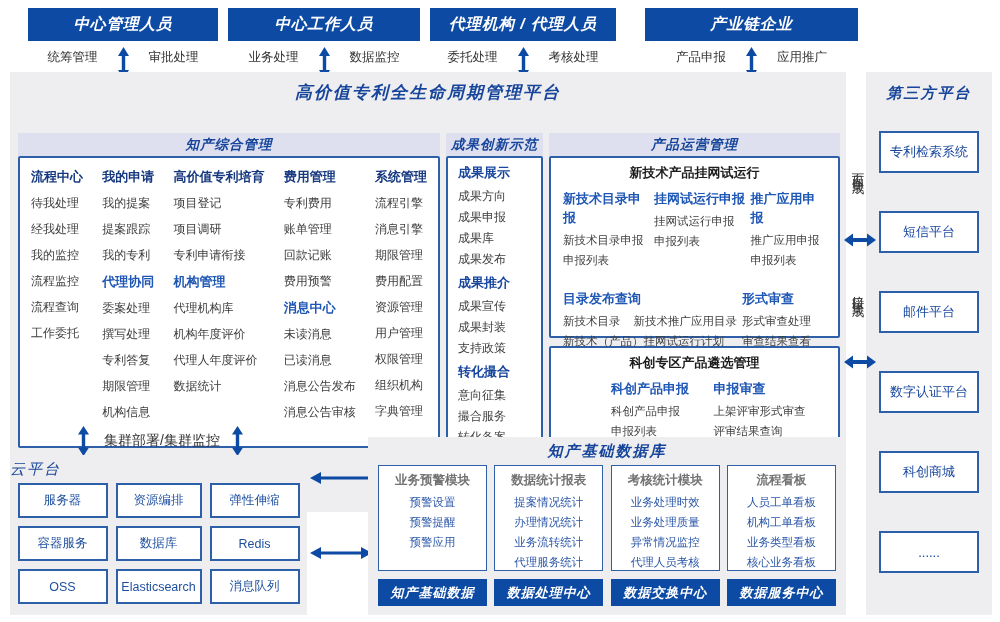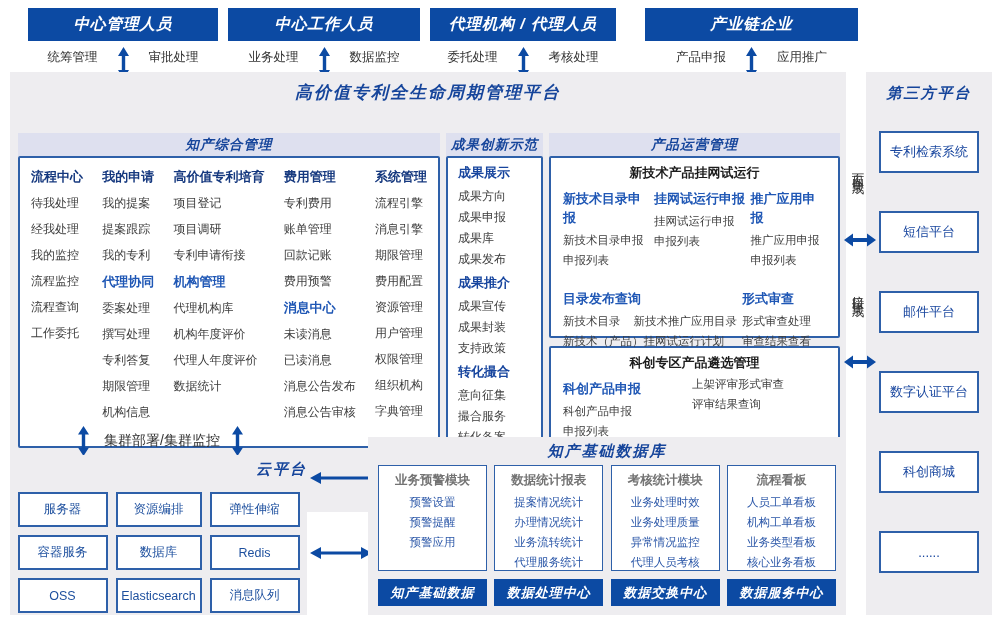--- a/index.html
+++ b/index.html
@@ -47,41 +47,41 @@
   .prow{display:flex;justify-content:space-between;padding:0 12px;}
   .pgroup .group-h{color:var(--subblue);line-height:19px;margin:5px 0 3px;white-space:normal;}
   .pitem{font-size:11.5px;color:var(--gray);line-height:20px;white-space:nowrap;}
   .prow1 .pgroup:nth-of-type(1){width:94px;}
   .prow1 .pgroup:nth-of-type(2){width:100px;}
   .prow1 .pgroup:nth-of-type(3){width:78px;}
   .prow2{margin-top:14px;}
   .prow2 .pgroup:nth-of-type(1){width:176px;}
   .prow2 .pgroup:nth-of-type(1) .pitems{display:flex;flex-wrap:wrap;column-gap:13px;}
   .prow2 .pgroup:nth-of-type(2){width:84px;}
-  .prod-box2 .prow .pgroup:nth-of-type(1){width:122px;}
+  .prod-box2 .prow .pgroup:nth-of-type(1){width:122px;margin-left:48px;}
   .prod-box2 .prow .pgroup:nth-of-type(2){width:134px;}
 
   
   .third-party{position:absolute;left:866px;top:72px;width:126px;height:543px;background:var(--panel);}
   .tp-title{padding-top:12px;text-align:center;font-size:15px;font-weight:bold;font-style:italic;color:var(--navy);letter-spacing:2px;}
   .tp-boxes{margin-top:28px;}
   .tp-box{height:42px;margin:0 13px 38px;background:#fff;border:2px solid var(--border);display:flex;align-items:center;justify-content:center;font-size:13px;color:#17459e;}
 
   
   .int-label{position:absolute;left:849px;writing-mode:vertical-rl;text-orientation:upright;font-size:12.5px;color:#333;letter-spacing:3px;}
   .harrow{position:absolute;width:32px;height:14px;fill:var(--blue);}
 
   
   .cluster-label{position:absolute;left:104px;top:432px;font-size:14px;color:#333;}
   .cluster-arrow{position:absolute;width:11px;height:30px;fill:var(--blue);top:426px;}
 
   
   .cloud{position:absolute;left:10px;top:455px;width:297px;height:160px;background:var(--panel);}
-  .cloud-title{text-align:right;font-size:15px;font-weight:bold;font-style:italic;color:var(--navy);padding-top:5px;letter-spacing:2px;}
-  .cloud-grid{display:grid;grid-template-columns:90px 86px 90px;gap:8px;justify-content:center;margin-top:13px;}
+  .cloud-title{text-align:left;font-size:15px;font-weight:normal;font-style:italic;color:var(--navy);padding-top:5px;letter-spacing:2px;}
+  .cloud-grid{display:grid;grid-template-columns:90px 86px 90px;gap:8px;justify-content:center;margin-top:4px;}
   .cloud-cell{height:35px;background:#fff;border:2px solid var(--border);display:flex;align-items:center;justify-content:center;font-size:12.5px;color:#1d4f9e;}
 
   
   .db{position:absolute;left:368px;top:437px;width:478px;height:178px;background:var(--panel);}
   .db-title{text-align:center;font-size:15px;font-weight:bold;font-style:italic;color:var(--navy);padding-top:5px;letter-spacing:2px;}
   .db-modules{display:flex;justify-content:space-between;padding:4px 10px 0;}
   .db-mod{width:109px;}
   .db-mod-box{background:#fff;border:1.5px solid var(--border);height:106px;text-align:center;}
   .db-mod-h{font-size:12.5px;font-weight:bold;color:#737373;line-height:24px;padding-top:2px;white-space:nowrap;}
   .db-item{font-size:11.5px;color:var(--itemblue);line-height:20px;white-space:nowrap;}
@@ -352,20 +352,21 @@
 
         <div class="pgroup">
               <div class="group-h">科创产品申报</div>
               <div class="pitems">
 
               <div class="pitem">科创产品申报</div>
                 <div class="pitem">申报列表</div>
               </div>
             </div>
             <div class="pgroup">
+              <div class="group-h">申报审查</div>
               <div class="pitems">
 
               <div class="pitem">上架评审形式审查</div>
                 <div class="pitem">评审结果查询</div>
               </div>
             </div>
           </div>
       </div>
     </div>
   </div>

